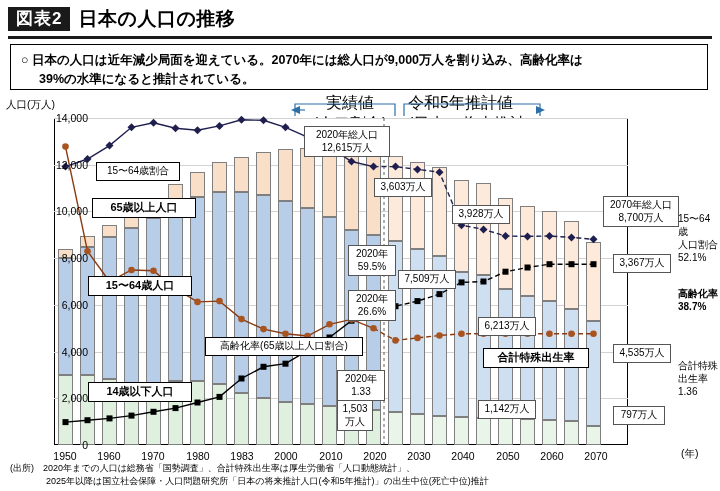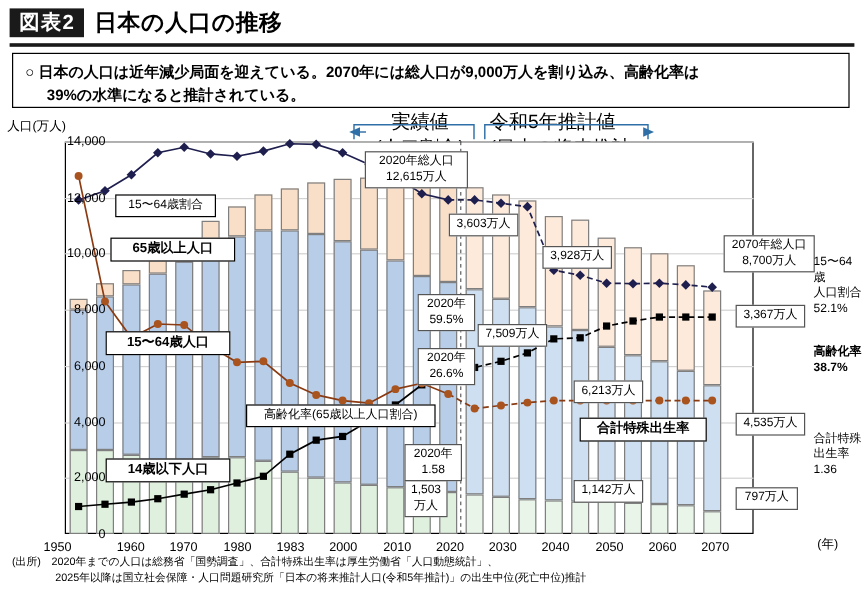--- a/index.html
+++ b/index.html
@@ -348,21 +348,21 @@
 
   <div class="ytick" style="top:112px;">14,000</div>
   <div class="ytick" style="top:158.7px;">12,000</div>
   <div class="ytick" style="top:205.4px;">10,000</div>
   <div class="ytick" style="top:252.1px;">8,000</div>
   <div class="ytick" style="top:298.9px;">6,000</div>
   <div class="ytick" style="top:345.6px;">4,000</div>
   <div class="ytick" style="top:392.3px;">2,000</div>
   <div class="ytick" style="top:439px;">0</div>
 
-  <div class="xtick" style="left:28px;">1950</div>
+  <div class="xtick" style="left:45px;">1950</div>
   <div class="xtick" style="left:89px;">1960</div>
   <div class="xtick" style="left:133px;">1970</div>
   <div class="xtick" style="left:178px;">1980</div>
   <div class="xtick" style="left:222px;">1983</div>
   <div class="xtick" style="left:266px;">2000</div>
   <div class="xtick" style="left:311px;">2010</div>
   <div class="xtick" style="left:355px;">2020</div>
   <div class="xtick" style="left:399px;">2030</div>
   <div class="xtick" style="left:443px;">2040</div>
   <div class="xtick" style="left:488px;">2050</div>
@@ -398,21 +398,21 @@
   <div class="ann thin" style="left:348px;top:245px;width:48px;">
     <div>2020年</div>
     <div>59.5%</div>
   </div>
   <div class="ann thin" style="left:348px;top:290px;width:48px;">
     <div>2020年</div>
     <div>26.6%</div>
   </div>
   <div class="ann thin" style="left:337px;top:370px;width:48px;">
     <div>2020年</div>
-    <div>1.58</div>
+    <div>1.33</div>
   </div>
 
   <div class="rlabel" style="left:678px;top:212px;">
     <div>15〜64歳</div>
     <div>人口割合</div>
     <div>52.1%</div>
   </div>
   <div class="rlabel b" style="left:678px;top:287px;">
     <div>高齢化率</div>
     <div>38.7%</div>

